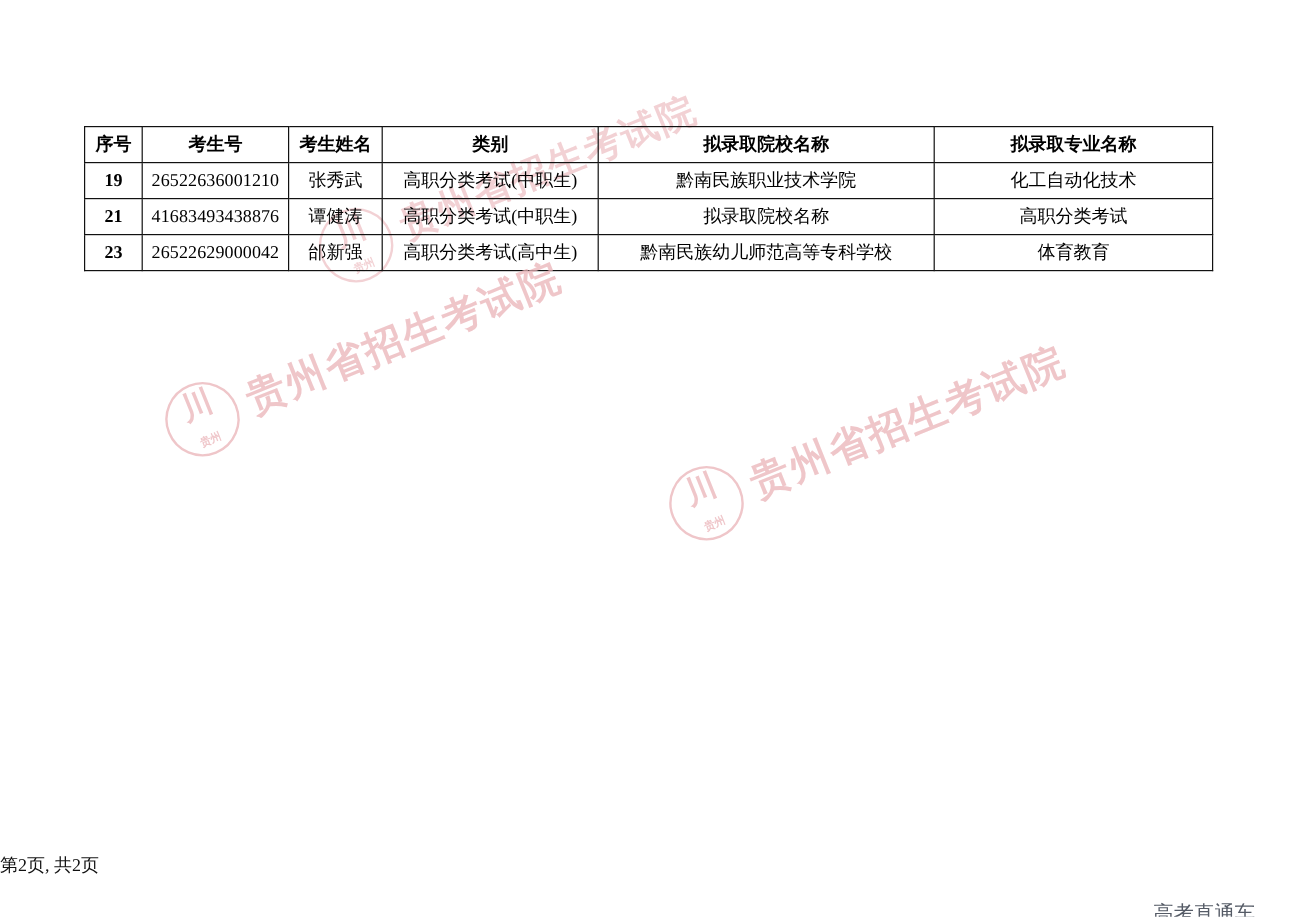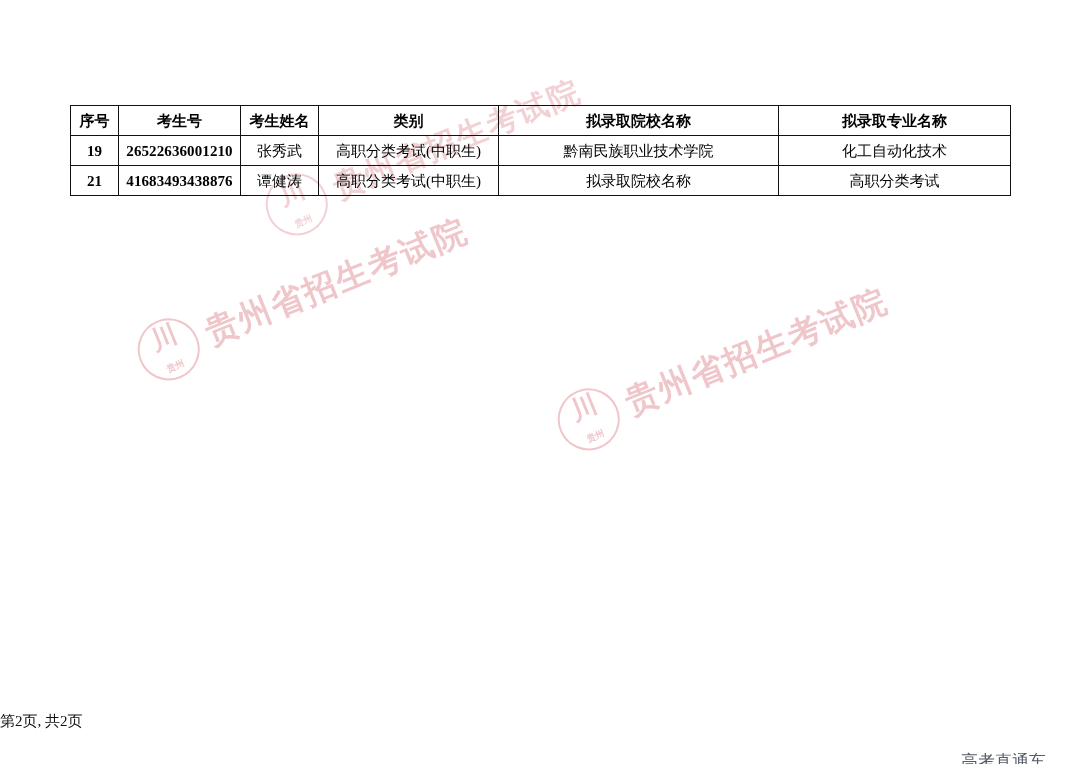--- a/index.html
+++ b/index.html
@@ -54,21 +54,21 @@
   }
   
   col.c0 { width: 48px; }
   col.c1 { width: 122px; }
   col.c2 { width: 78px; }
   col.c3 { width: 180px; }
   col.c4 { width: 280px; }
   col.c5 { width: 232px; }
 
   td.num, th.num { font-size: 15px; font-weight: bold; }
-  td.id { font-family: "Liberation Serif", serif; letter-spacing: 0.1px; font-weight: bold; }
+  td.id { font-family: "Liberation Serif", serif; letter-spacing: 0.1px; }
 
   
   .wm {
     position: absolute;
     color: #eab3b8;
     opacity: 0.75;
     font-family: "Liberation Serif", "DejaVu Serif", serif;
     font-weight: bold;
     white-space: nowrap;
     pointer-events: none;
@@ -189,20 +189,28 @@
           <td>化工自动化技术</td>
         </tr>
         <tr>
           <td class="num">21</td>
           <td class="id">41683493438876</td>
           <td>谭健涛</td>
           <td>高职分类考试(中职生)</td>
           <td>拟录取院校名称</td>
           <td>高职分类考试</td>
         </tr>
+        <tr>
+          <td class="num">23</td>
+          <td class="id">26522629000042</td>
+          <td>邰新强</td>
+          <td>高职分类考试(高中生)</td>
+          <td>黔南民族幼儿师范高等专科学校</td>
+          <td>体育教育</td>
+        </tr>
       </tbody>
     </table>
   </div>
 
   <div class="wm wm1">
     <span class="wm-seal"></span>
     <span class="wm-text">贵州省招生考试院</span>
   </div>
 
   <div class="wm wm2">

